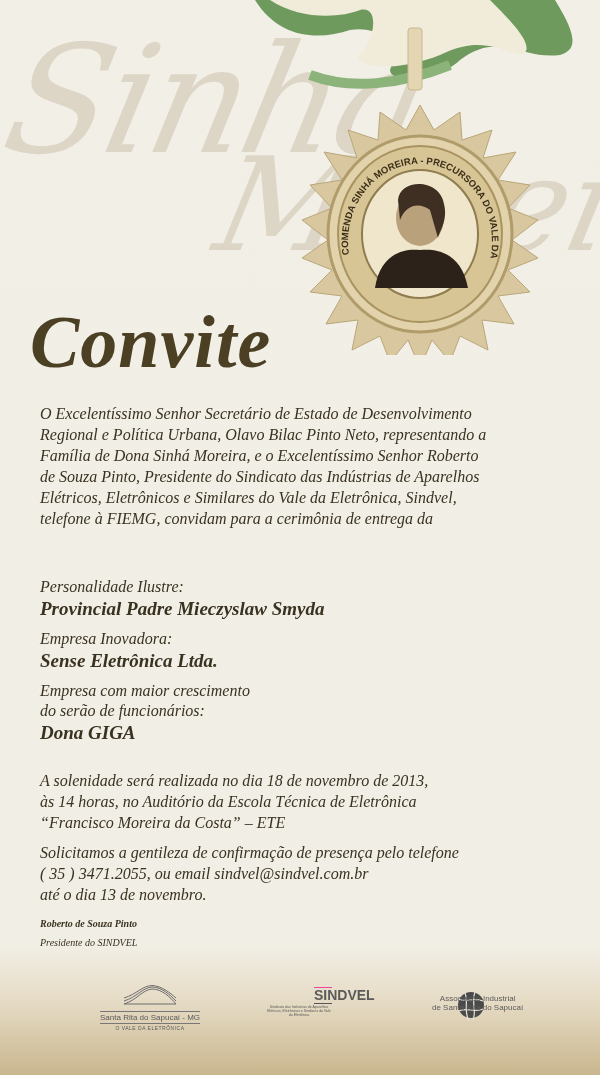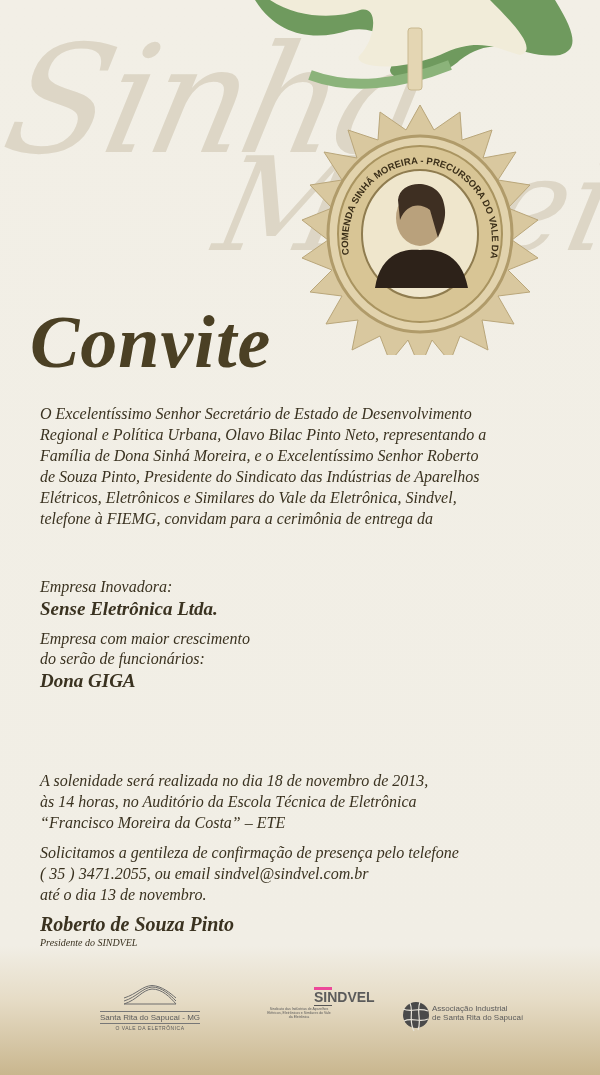--- a/index.html
+++ b/index.html
@@ -26,31 +26,31 @@
     position:absolute; left:40px; width:520px; 
     font-style:italic; font-size:16px; line-height:21px; color:#3a3220;
   }
   .intro { top:403px; }
   .awards { top:577px; }
   .awards .cat { font-size:16px; line-height:20px; }
   .awards .name { font-weight:bold; font-size:19px; line-height:24px; margin-bottom:8px; }
   .ceremony { top:770px; }
   .rsvp { top:842px; }
   .signature { top:915px; }
-  .signature .signer { font-weight:bold; font-size:20px; line-height:18px; }
+  .signature .signer { font-weight:bold; font-size:10px; line-height:18px; }
   .signature .role { font-size:10px; line-height:19px; }
   .logos { position:absolute; top:985px; left:0; width:600px; height:45px; }
   .logo { position:absolute; color:#5b5b5b; font-family:"Liberation Sans", sans-serif; text-align:center; }
   .logo-srs { left:100px; top:0; width:100px; }
   .logo-srs .lbl { font-size:8px; border-top:1px solid #777; border-bottom:1px solid #777; padding:1px 0; margin-top:2px; white-space:nowrap; }
   .logo-srs .tag { font-size:5px; letter-spacing:0.5px; margin-top:1px; }
   .logo-sindvel { left:266px; top:2px; width:66px; }
-  .logo-sindvel .nm { font-size:14px; font-weight:bold; border-top:3px solid #ec4899; border-bottom:1px solid #555; line-height:15px;margin-left:48px; }
+  .logo-sindvel .nm { font-size:14px; font-weight:bold; border-top:1px solid #ec4899; border-bottom:1px solid #555; line-height:15px;margin-left:48px; }
   .logo-sindvel .sub { font-size:3.5px; line-height:4px; margin-top:1px; }
-  .logo-aisrs { left:400px; top:14px; width:140px; text-align:left; }
+  .logo-aisrs { left:400px; top:4px; width:140px; text-align:center; }
   .logo-aisrs .txt { position:absolute; left:32px; top:5px; font-size:8px; line-height:9px; white-space:nowrap; }
 </style>
 </head>
 <body>
 
 <div class="watermark wm-sinha">Sinhá</div>
 <div class="watermark wm-moreira">Moreira</div>
 
 <svg class="ribbon" viewBox="0 0 360 100">
   <path d="M15,0 C40,40 80,40 110,30 C140,25 160,45 150,70 C150,85 200,80 220,60 C260,30 280,60 320,55 C335,50 340,40 315,0 Z" fill="#6f9a5e"></path>
@@ -82,20 +82,24 @@
 <div class="content intro">
   <div>O  Excelentíssimo Senhor Secretário de Estado de Desenvolvimento</div>
   <div>Regional e Política Urbana, Olavo Bilac Pinto Neto, representando a</div>
   <div>Família de Dona Sinhá Moreira, e o Excelentíssimo Senhor Roberto</div>
   <div>de Souza Pinto, Presidente do  Sindicato das Indústrias de Aparelhos</div>
   <div>Elétricos, Eletrônicos e Similares do Vale da Eletrônica, Sindvel,</div>
   <div>telefone à FIEMG, convidam para a cerimônia de entrega da</div>
 </div>
 
 <div class="content awards">
+  <div>
+    <div class="cat">Personalidade Ilustre:</div>
+    <div class="name">Provincial Padre Mieczyslaw Smyda</div>
+  </div>
   <div>
     <div class="cat">Empresa Inovadora:</div>
     <div class="name">Sense Eletrônica Ltda.</div>
   </div>
   <div>
     <div class="cat">Empresa com maior crescimento</div>
     <div class="cat">do serão de funcionários:</div>
     <div class="name">Dona GIGA</div>
   </div>
 </div>

